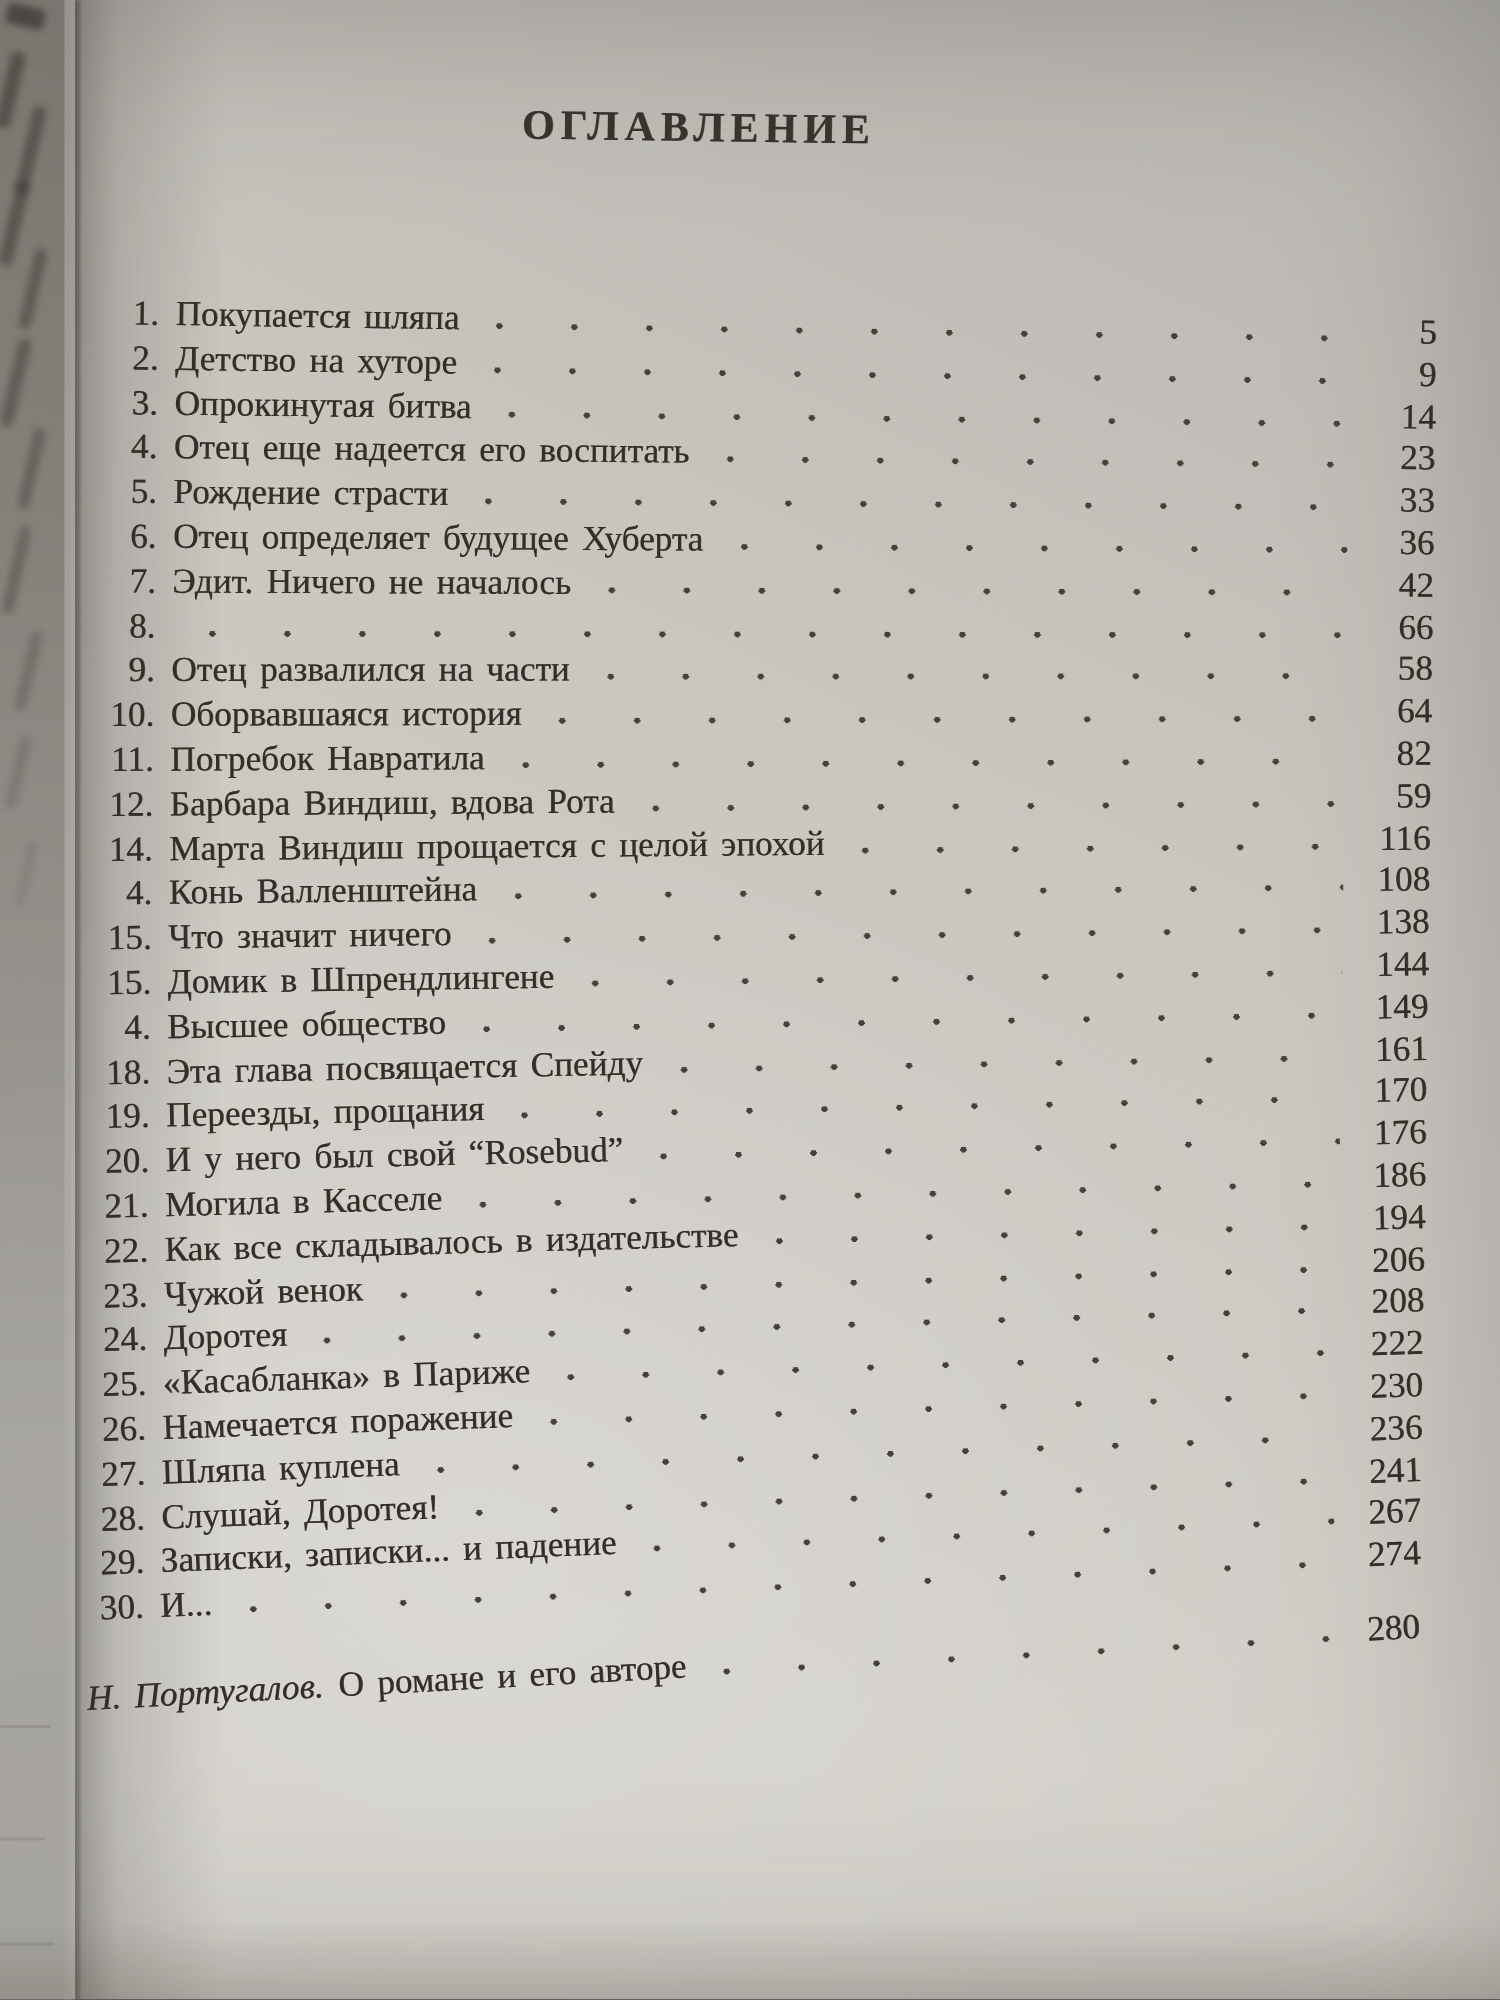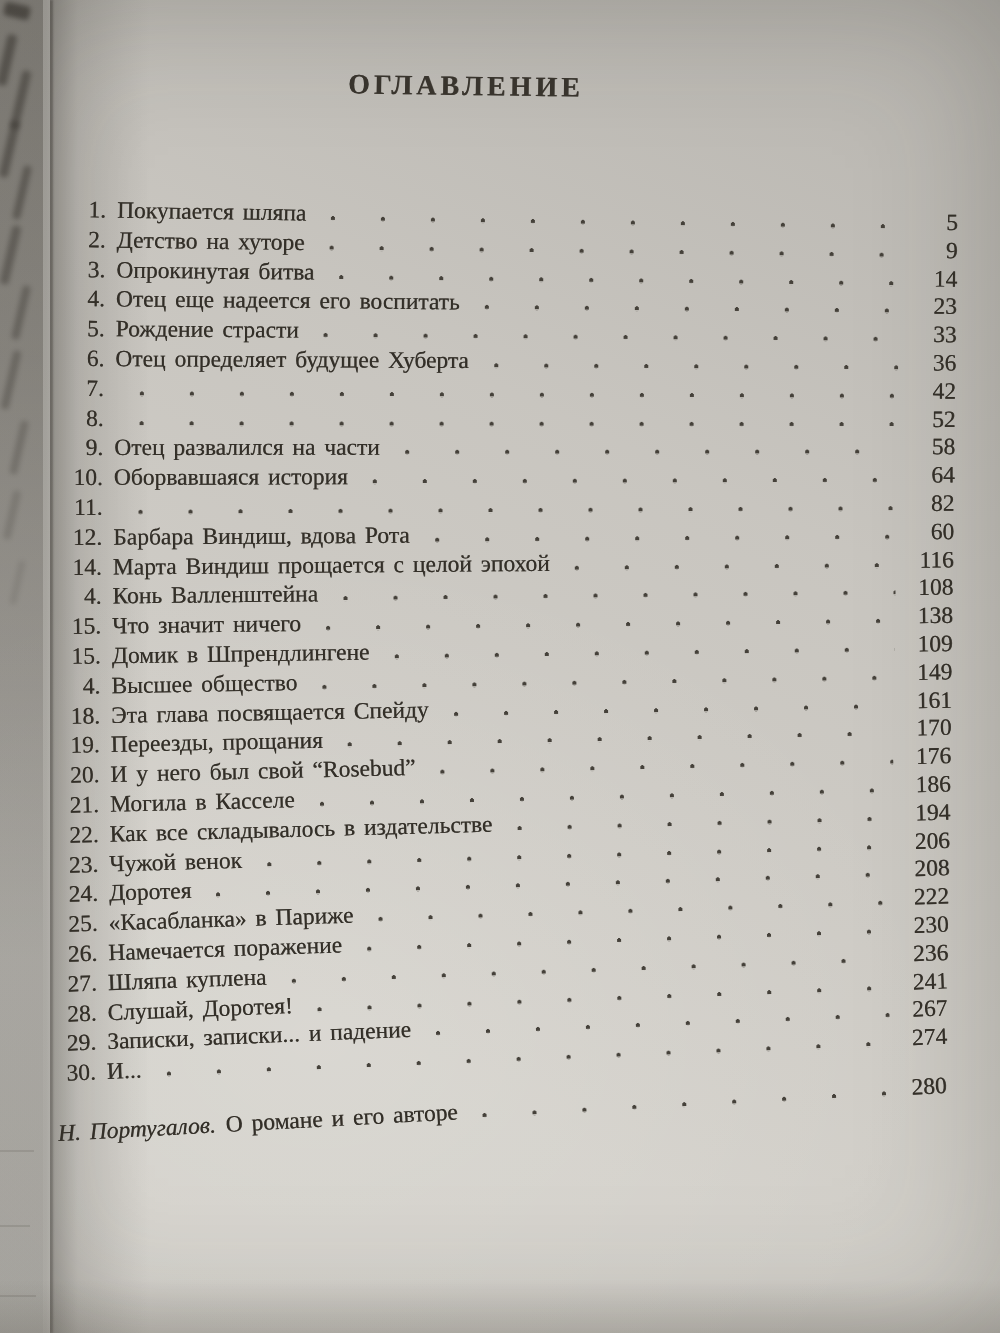--- a/index.html
+++ b/index.html
@@ -117,50 +117,52 @@
       <span class="pg">33</span>
     </div>
       <div class="row" style="top: 345px; transform: translateX(8.3px) rotate(0.29deg);">
       <span class="num">6.</span>
       <span class="label">Отец определяет будущее Хуберта</span>
       <span class="leader"></span>
       <span class="pg">36</span>
     </div>
       <div class="row" style="top: 374.8px; transform: translateX(7.9px) rotate(0.18deg);">
       <span class="num">7.</span>
+      <span class="label">Эдит. Ничего не началось</span>
       <span class="leader"></span>
       <span class="pg">42</span>
     </div>
       <div class="row" style="top: 404.6px; transform: translateX(7.6px) rotate(0.07deg);">
       <span class="num">8.</span>
       <span class="leader"></span>
-      <span class="pg">52</span>
+      <span class="pg">66</span>
     </div>
       <div class="row" style="top: 434.4px; transform: translateX(7.2px) rotate(-0.05deg);">
       <span class="num">9.</span>
       <span class="label">Отец развалился на части</span>
       <span class="leader"></span>
       <span class="pg">58</span>
     </div>
       <div class="row" style="top: 464.2px; transform: translateX(6.8px) rotate(-0.16deg);">
       <span class="num">10.</span>
       <span class="label">Оборвавшаяся история</span>
       <span class="leader"></span>
       <span class="pg">64</span>
     </div>
       <div class="row" style="top: 494px; transform: translateX(6.5px) rotate(-0.27deg);">
       <span class="num">11.</span>
+      <span class="label">Погребок Навратила</span>
       <span class="leader"></span>
       <span class="pg">82</span>
     </div>
       <div class="row" style="top: 523.8px; transform: translateX(6.2px) rotate(-0.38deg);">
       <span class="num">12.</span>
       <span class="label">Барбара Виндиш, вдова Рота</span>
       <span class="leader"></span>
-      <span class="pg">60</span>
+      <span class="pg">59</span>
     </div>
       <div class="row" style="top: 553.6px; transform: translateX(5.8px) rotate(-0.49deg);">
       <span class="num">14.</span>
       <span class="label">Марта Виндиш прощается с целой эпохой</span>
       <span class="leader"></span>
       <span class="pg">116</span>
     </div>
       <div class="row" style="top: 583.4px; transform: translateX(5.5px) rotate(-0.61deg);">
       <span class="num">4.</span>
       <span class="label">Конь Валленштейна</span>
@@ -170,21 +172,21 @@
       <div class="row" style="top: 613.2px; transform: translateX(5.1px) rotate(-0.72deg);">
       <span class="num">15.</span>
       <span class="label">Что значит ничего</span>
       <span class="leader"></span>
       <span class="pg">138</span>
     </div>
       <div class="row" style="top: 643px; transform: translateX(4.8px) rotate(-0.83deg);">
       <span class="num">15.</span>
       <span class="label">Домик в Шпрендлингене</span>
       <span class="leader"></span>
-      <span class="pg">109</span>
+      <span class="pg">144</span>
     </div>
       <div class="row" style="top: 672.8px; transform: translateX(4.4px) rotate(-0.94deg);">
       <span class="num">4.</span>
       <span class="label">Высшее общество</span>
       <span class="leader"></span>
       <span class="pg">149</span>
     </div>
       <div class="row" style="top: 702.6px; transform: translateX(4.1px) rotate(-1.05deg);">
       <span class="num">18.</span>
       <span class="label">Эта глава посвящается Спейду</span>

